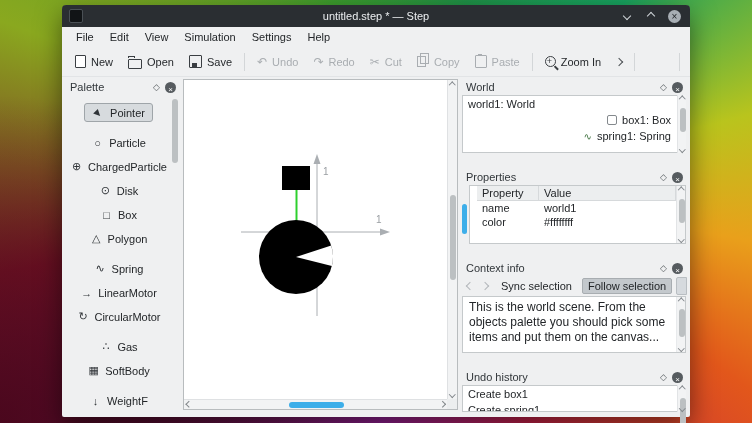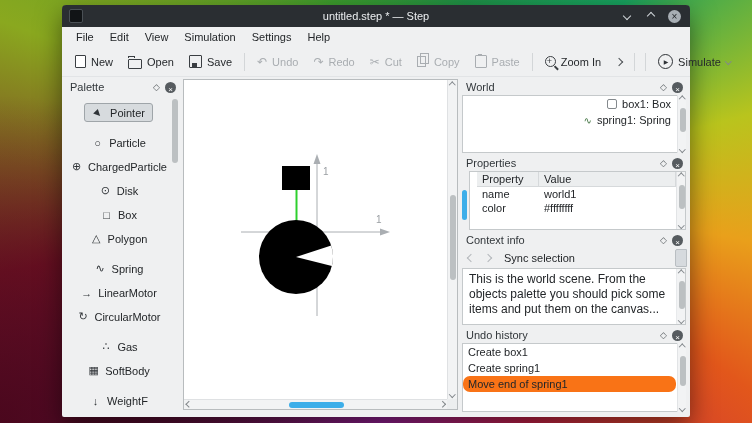--- a/index.html
+++ b/index.html
@@ -72,21 +72,21 @@
   
   .canvas{position:absolute;left:121px;top:2px;width:275px;height:331px;background:#fff;border:1px solid #b8bcbe;box-sizing:border-box;overflow:hidden;}
   .scene{position:absolute;left:0;top:0;}
   .axlbl{fill:#9a9ea2;font-size:10px;font-family:"Liberation Sans",sans-serif;}
   .sb-h{position:absolute;left:0;right:10px;bottom:0;height:10px;background:#f2f3f4;border-top:1px solid #dfe1e3;display:flex;align-items:center;justify-content:space-between;padding:0 3px;box-sizing:border-box;}
   .sb-h .thumb{position:absolute;left:105px;width:55px;top:2px;height:6px;border-radius:3px;background:#3daee9;}
   .sb-v2{position:absolute;top:0;bottom:10px;right:0;width:10px;background:#f2f3f4;border-left:1px solid #dfe1e3;display:flex;flex-direction:column;align-items:center;justify-content:space-between;padding:3px 0;box-sizing:border-box;}
   .sb-v2 .thumb{position:absolute;top:115px;height:85px;width:6px;left:1.5px;border-radius:3px;background:#bcc0c2;}
   .corner{position:absolute;right:0;bottom:0;width:10px;height:10px;background:#eceeef;}
   
-  .rightcol{position:absolute;left:400px;top:2px;right:4px;bottom:6px;display:flex;flex-direction:column;gap:2px;}
+  .rightcol{position:absolute;left:400px;top:2px;right:4px;bottom:6px;display:flex;flex-direction:column;gap:16px;}
   .p-world{flex:0 0 74px;} .p-props{flex:0 0 75px;} .p-ctx{flex:0 0 93px;} .p-undo{flex:1 1 auto;}
   .listbox{position:absolute;inset:0;background:#fff;border:1px solid #c5c9cb;overflow:hidden;}
   .lrow{height:16px;display:flex;align-items:center;padding:0 5px;gap:5px;white-space:nowrap;}
   .lrow.ind{padding-left:21px;justify-content:flex-end;}
   .lrow.sel{background:#f97316;border-radius:7px;}
   .cb{width:10px;height:10px;border:1px solid #84898d;background:#fff;border-radius:2px;flex:none;box-sizing:border-box;}
   .micon{font-size:10px;color:#3a6e3a;flex:none;}
   .sb{position:absolute;right:0;top:0;bottom:0;width:9px;background:#f2f3f4;border-left:1px solid #e2e4e6;display:flex;flex-direction:column;align-items:center;justify-content:space-between;padding:2px 0;box-sizing:border-box;}
   .sb .thumb{position:absolute;left:1.5px;width:6px;border-radius:3px;background:#bcc0c2;}
   
@@ -170,25 +170,20 @@
       <div class="tbtn">
           <span class="i-zoom"></span>
           <span>Zoom In</span>
         </div>
       <div class="tbtn">
           <span class="chev right" style="color:#4a4f53;"></span>
         </div>
       <div class="tsep"></div>
       <div class="spacer"></div>
       <div class="tsep"></div>
-      <div class="tbtn">
-          <span class="i-play"></span>
-          <span>Simulate</span>
-          <span class="chev down sm"></span>
-        </div>
     </div>
 
     <div class="content">
 
       <div class="panel palette">
         <div class="phead">
           <span class="t">Palette</span>
           <span class="dia">◇</span>
           <span class="pclose"></span>
         </div>
@@ -278,20 +273,23 @@
       <div class="rightcol">
 
         <div class="panel p-world">
           <div class="phead">
             <span class="t">World</span>
             <span class="dia">◇</span>
             <span class="pclose"></span>
           </div>
           <div class="pbody">
             <div class="listbox" style="padding-right:9px;">
+              <div class="lrow">
+                  <span>world1: World</span>
+                </div>
               <div class="lrow ind">
                   <span class="cb"></span>
                   <span>box1: Box</span>
                 </div>
               <div class="lrow ind">
                   <span class="micon">∿</span>
                   <span>spring1: Spring</span>
                 </div>
             </div>
             <div class="sb">
@@ -336,20 +334,21 @@
           </div>
           <div class="pbody">
             <div class="ctx-toolbar">
               <span class="navbtn">
                   <span class="chev left"></span>
                 </span>
               <span class="navbtn">
                   <span class="chev right"></span>
                 </span>
               <span class="flatbtn">Sync selection</span>
+              <span class="flatbtn on">Follow selection</span>
               <span class="stub"></span>
             </div>
             <div class="ctx-text">
               <span>This is the world scene. From the objects palette you should pick some items and put them on the canvas...</span>
               <div class="sb" style="border-left:1px solid #e8eaec;">
                 <span class="chev up sm"></span>
                 <span class="thumb" style="top:12px;height:28px;"></span>
                 <span class="chev down sm"></span>
               </div>
             </div>

